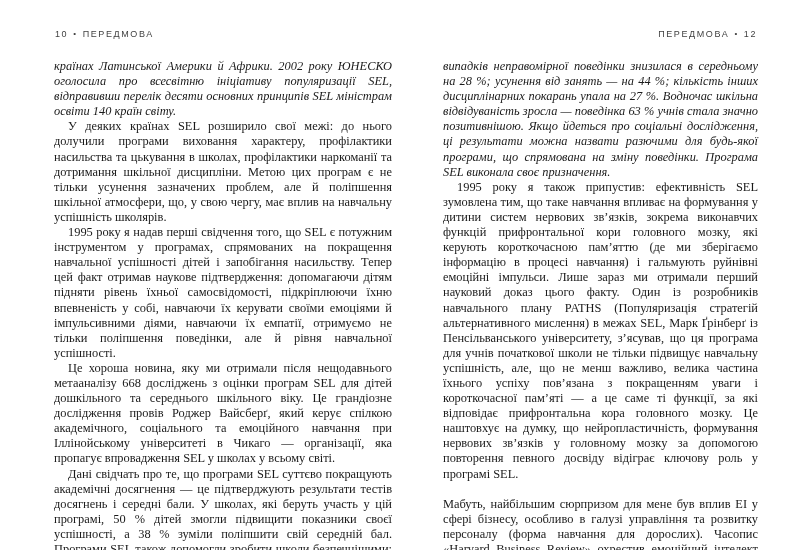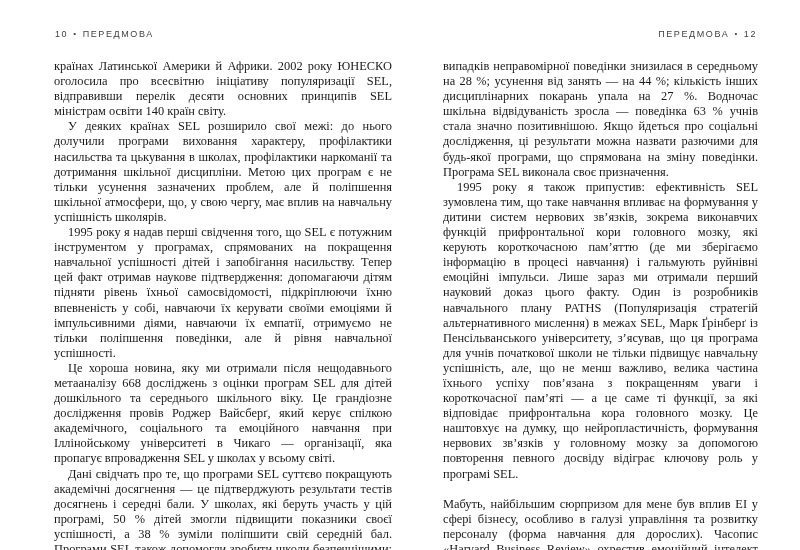--- a/index.html
+++ b/index.html
@@ -46,21 +46,21 @@
     hyphens: auto;
   }
   .body-left  { left: 54px;  width: 338px; }
   .body-right { left: 443px; width: 315px; }
 
   .body-text p {
     margin: 0;
     padding: 0;
     text-indent: 14px;
   }
-  .body-text p.no-indent { text-indent: 0; }
+  .body-text p.no-indent { text-indent: 0; font-style: italic; }
   .body-text p.section-break {
     text-indent: 0;
     margin-top: 15px;
   }
 </style>
 </head>
 <body>
 
 <div class="spread">
 

